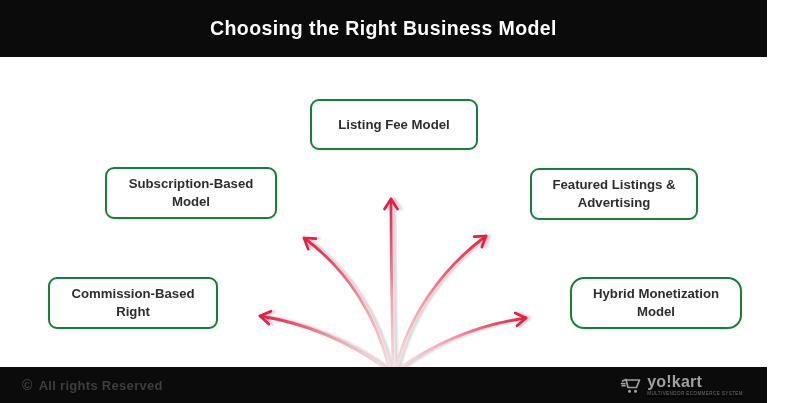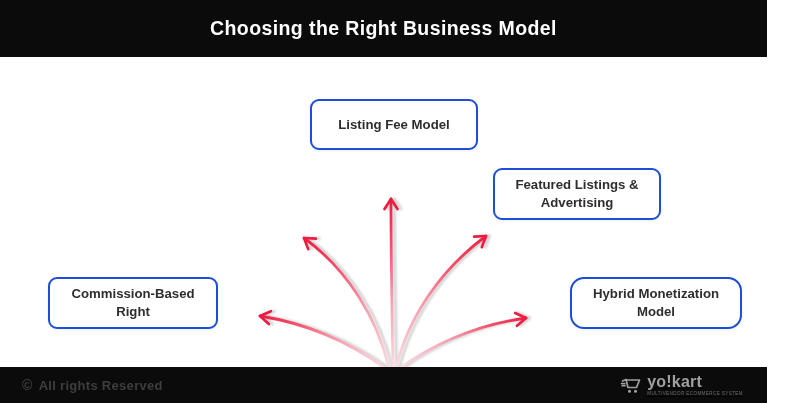--- a/index.html
+++ b/index.html
@@ -81,37 +81,37 @@
     position: absolute;
     inset: 0;
     width: 789px;
     height: 403px;
     pointer-events: none;
   }
 
   
   .node {
     position: absolute;
-    border: 2px solid #1d4ed8;
+    border: 2px solid #15803d;
     border-radius: 9px;
     background: #ffffff;
     display: flex;
     align-items: center;
     justify-content: center;
     text-align: center;
     color: #2e2e2e;
     font-size: 13.2px;
     font-weight: 700;
     line-height: 1.35;
     padding: 4px 8px;
     box-shadow: 0 1px 3px rgba(0,0,0,0.07);
   }
   .node-listing-fee       { left: 310px; top:  99px; width: 168px; height: 51px; }
   .node-subscription      { left: 105px; top: 167px; width: 172px; height: 52px; }
-  .node-featured          { left: 493px; top: 168px; width: 168px; height: 52px; }
+  .node-featured          { left: 530px; top: 168px; width: 168px; height: 52px; }
   .node-commission        { left:  48px; top: 277px; width: 170px; height: 52px; }
   .node-hybrid            { left: 570px; top: 277px; width: 172px; height: 52px; border-radius: 14px; }
 </style>
 </head>
 <body>
 
 <div class="canvas">
 
   <header class="bar header-bar">
     <h1 class="page-title">Choosing the Right Business Model</h1>
@@ -172,20 +172,23 @@
       <path d="M 393,368 C 392,315 391,255 391,199" stroke="url(#g-up)" marker-end="url(#head-red)"></path>
       <path d="M 389,368 C 377,318 348,270 304,238" stroke="url(#g-ul)" marker-end="url(#head-red)"></path>
       <path d="M 396,368 C 408,318 440,270 486,236" stroke="url(#g-ur)" marker-end="url(#head-red)"></path>
       <path d="M 385,368 C 352,344 310,324 260,316" stroke="url(#g-l)" marker-end="url(#head-red)"></path>
       <path d="M 400,368 C 434,344 476,325 526,318" stroke="url(#g-r)" marker-end="url(#head-red)"></path>
     </g>
   </svg>
 
   <div class="node node-listing-fee">
     <span>Listing Fee Model</span>
+  </div>
+  <div class="node node-subscription">
+    <span>Subscription-Based Model</span>
   </div>
   <div class="node node-featured">
     <span>Featured Listings &amp; Advertising</span>
   </div>
   <div class="node node-commission">
     <span>Commission-Based Right</span>
   </div>
   <div class="node node-hybrid">
     <span>Hybrid Monetization Model</span>
   </div>

